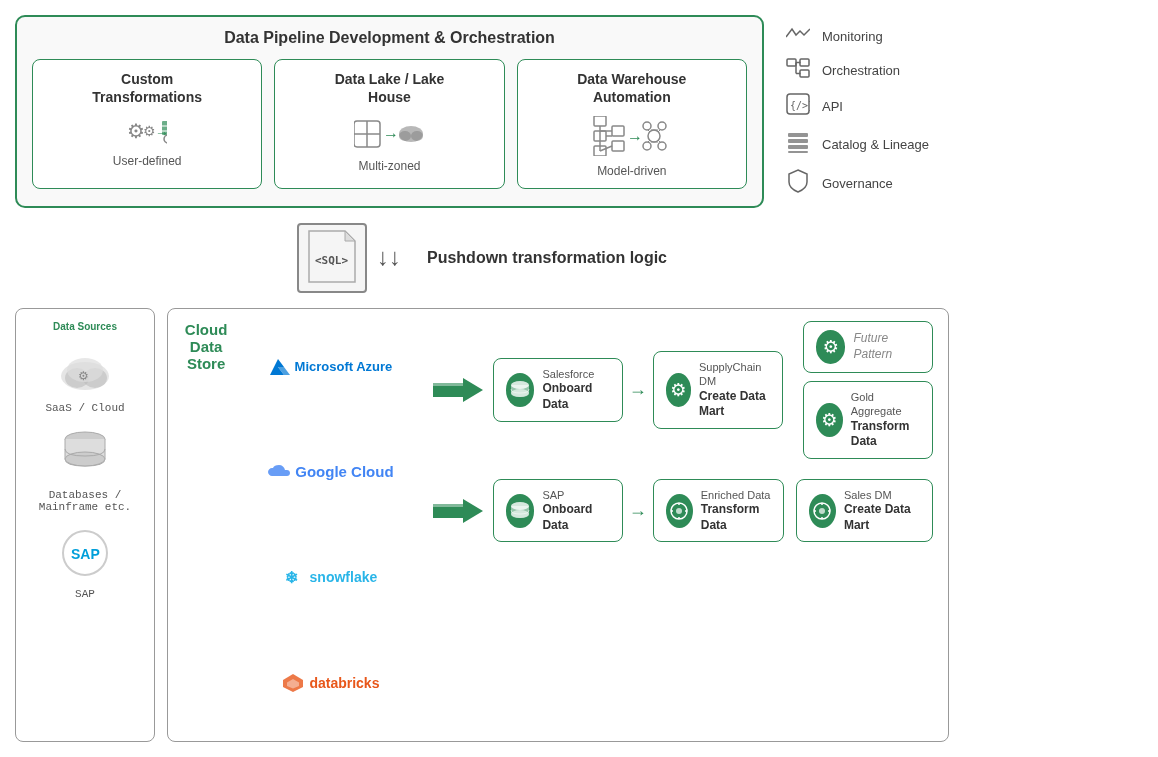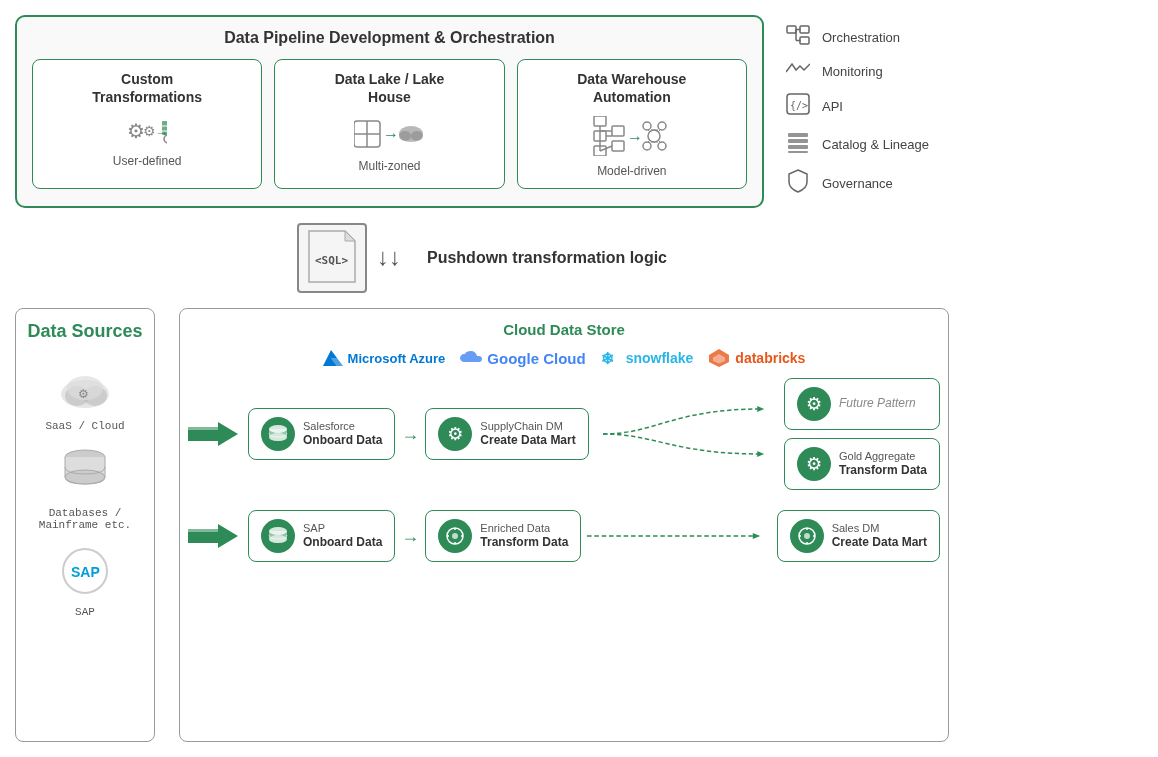--- a/index.html
+++ b/index.html
@@ -163,25 +163,25 @@
       border: 1.5px solid #999;
       border-radius: 8px;
       padding: 12px 10px;
       min-width: 140px;
       display: flex;
       flex-direction: column;
       gap: 5px;
     }
 
     .data-sources-title {
-      font-size: 18px;
+      font-size: 10px;
       font-weight: bold;
       color: #2e8b57;
       text-align: center;
-      margin-bottom: 16px;
+      margin-bottom: 8px;
     }
 
     .source-item {
       display: flex;
       flex-direction: column;
       align-items: center;
       gap: 3px;
       margin: 5px 0;
     }
 
@@ -194,26 +194,25 @@
       font-size: 11px;
       color: #555;
       text-align: center;
       font-family: Liberation Mono, monospace;
     }
 
     
     .cloud-store-box {
       border: 1.5px solid #999;
       border-radius: 8px;
-      padding: 12px 8px;
+      padding: 12px 15px;
       flex: 1;
       display: flex;
-      flex-direction: column;
+      flex-direction: row;
       gap: 10px;
-      margin-left: 12px;
     }
 
     .cloud-store-title {
       font-size: 15px;
       font-weight: bold;
       color: #2e8b57;
       text-align: center;
     }
 
     .cloud-logos {
@@ -394,40 +393,40 @@
           </div>
           <div class="pipeline-card-subtitle">Model-driven</div>
         </div>
 
       </div>
     </div>
 
     <div class="legend-box">
       <div class="legend-item">
         <div class="legend-icon">
+          <svg width="24" height="18" viewBox="0 0 24 18">
+            <polyline points="0,12 6,4 10,10 14,6 18,10 24,4" fill="none" stroke="#666" stroke-width="1.5"></polyline>
+          </svg>
+        </div>
+        <span>Monitoring</span>
+      </div>
+      <div class="legend-item">
+        <div class="legend-icon">
           <svg width="24" height="20" viewBox="0 0 24 20">
             <rect x="1" y="1" width="9" height="7" rx="1" fill="none" stroke="#666" stroke-width="1.5"></rect>
             <rect x="14" y="1" width="9" height="7" rx="1" fill="none" stroke="#666" stroke-width="1.5"></rect>
             <rect x="14" y="12" width="9" height="7" rx="1" fill="none" stroke="#666" stroke-width="1.5"></rect>
             <line x1="10" y1="4.5" x2="14" y2="4.5" stroke="#666" stroke-width="1.5"></line>
             <line x1="10" y1="4.5" x2="10" y2="15.5" stroke="#666" stroke-width="1.5"></line>
             <line x1="10" y1="15.5" x2="14" y2="15.5" stroke="#666" stroke-width="1.5"></line>
             <polygon points="13,3.5 15,4.5 13,5.5" fill="#666"></polygon>
             <polygon points="13,14.5 15,15.5 13,16.5" fill="#666"></polygon>
           </svg>
         </div>
         <span>Orchestration</span>
-      </div>
-      <div class="legend-item">
-        <div class="legend-icon">
-          <svg width="24" height="18" viewBox="0 0 24 18">
-            <polyline points="0,12 6,4 10,10 14,6 18,10 24,4" fill="none" stroke="#666" stroke-width="1.5"></polyline>
-          </svg>
-        </div>
-        <span>Monitoring</span>
       </div>
       <div class="legend-item">
         <div class="legend-icon">
           <svg width="24" height="22" viewBox="0 0 24 22">
             <rect x="1" y="1" width="22" height="20" rx="3" fill="none" stroke="#666" stroke-width="1.5"></rect>
             <text x="4" y="16" font-size="10" fill="#666" font-family="monospace">{/&gt;}</text>
           </svg>
         </div>
         <span>API</span>
       </div>

